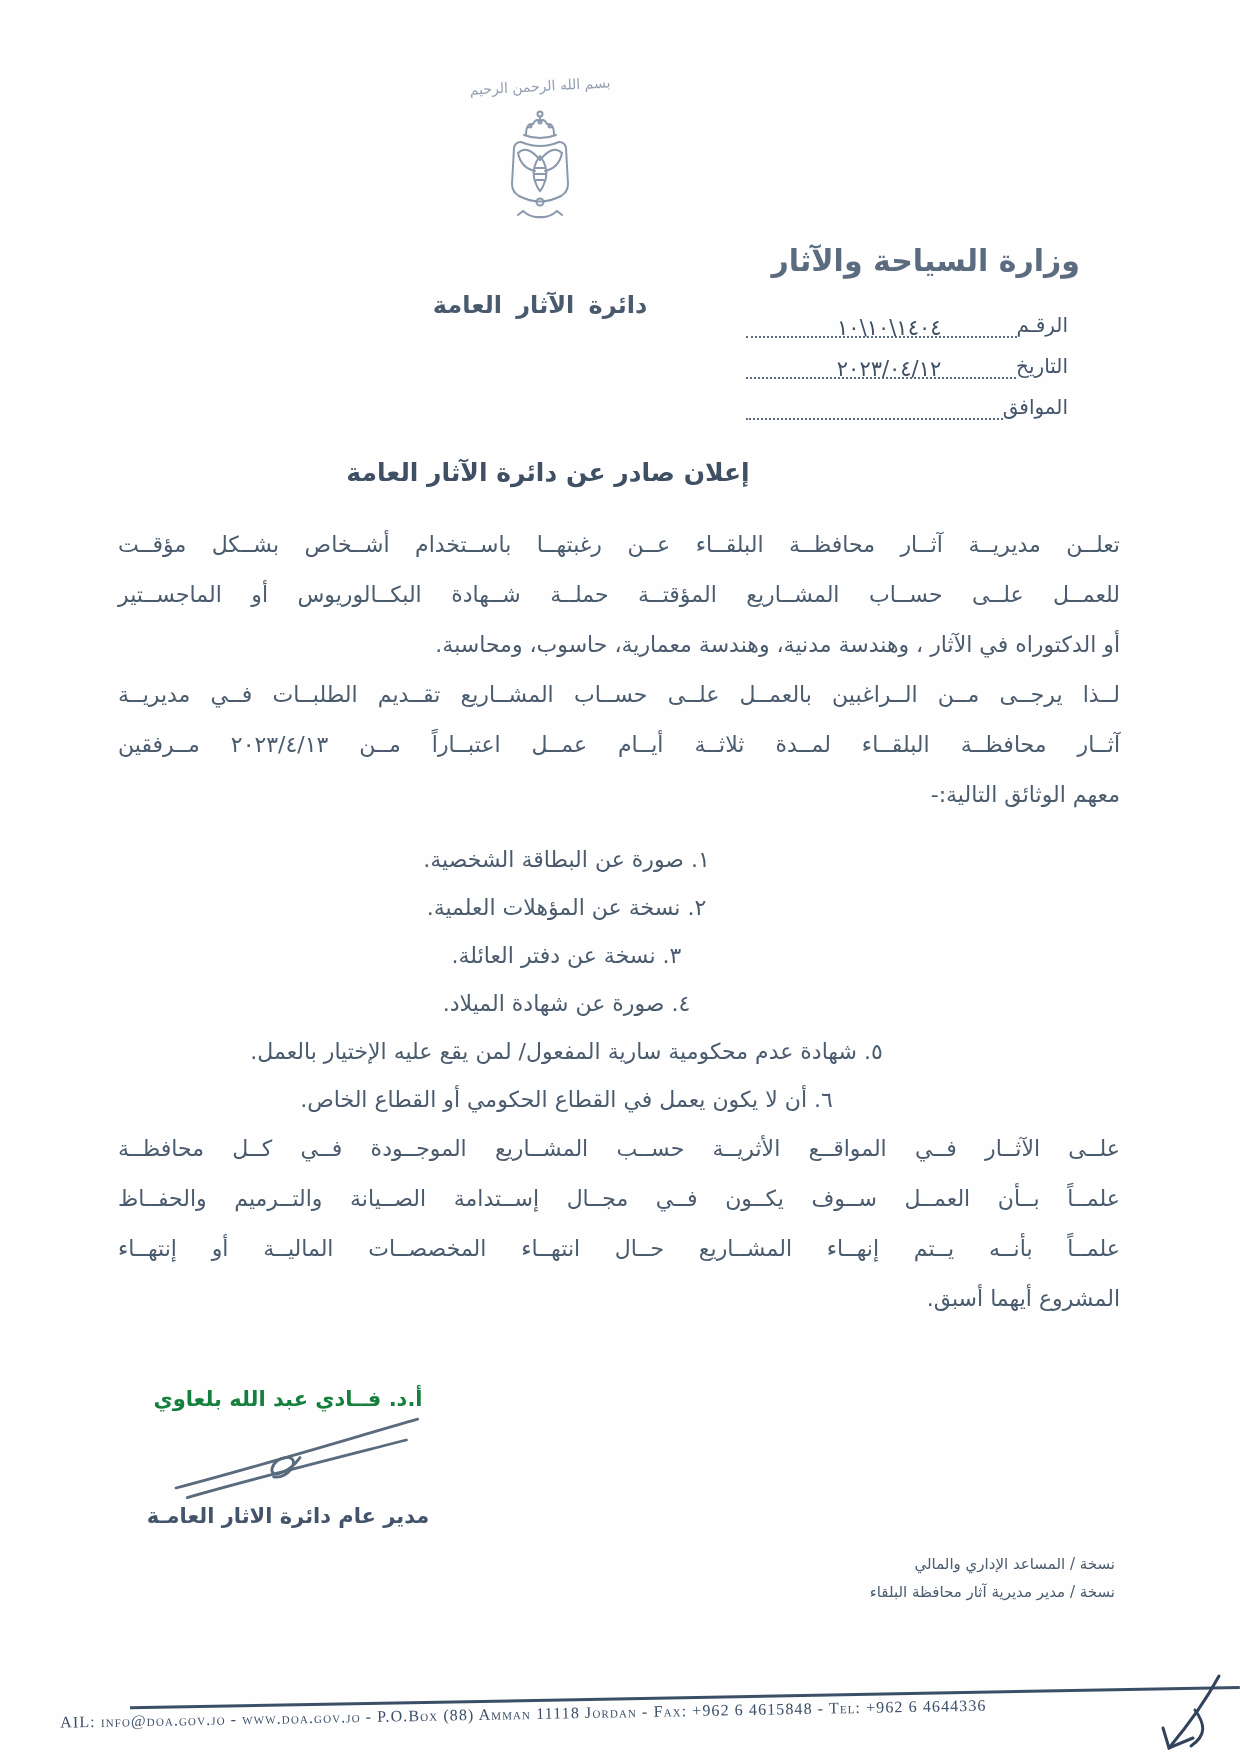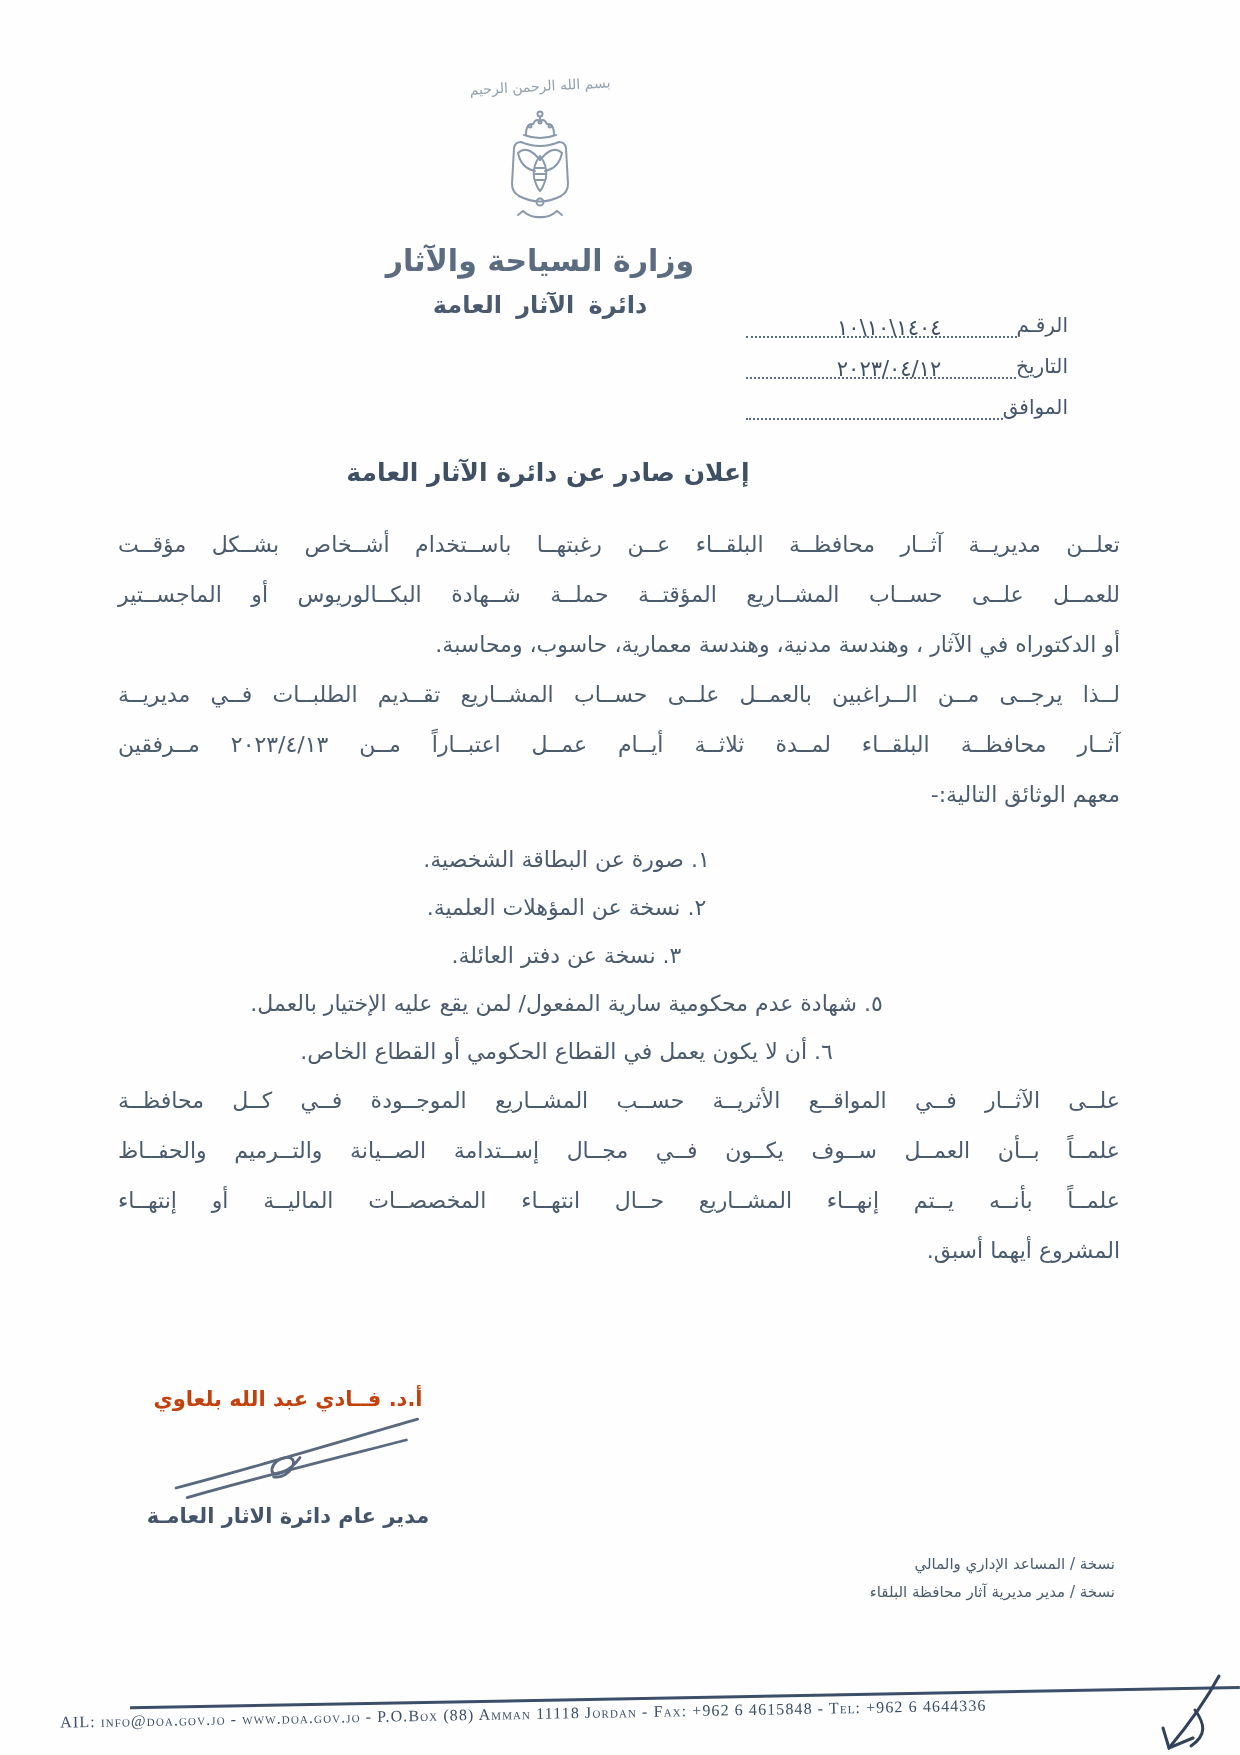--- a/index.html
+++ b/index.html
@@ -15,21 +15,21 @@
   }
   
   .basmala{
     position:absolute;top:78px;left:430px;width:220px;
     text-align:center;font-size:14px;color:#93a0b0;
     transform:rotate(-3deg);letter-spacing:1px;
   }
   .emblem{position:absolute;top:108px;left:485px;width:110px;height:130px;}
   .ministry{
     position:absolute;top:243px;left:0;width:1080px;
-    text-align:center;font-size:30px;font-weight:bold;color:#5b6c80;
+    text-align:right;font-size:30px;font-weight:bold;color:#5b6c80;
     letter-spacing:0px;
   }
   .department{
     position:absolute;top:291px;left:0;width:1080px;
     text-align:center;font-size:24px;font-weight:bold;color:#4a5a6e;
     word-spacing:6px;
   }
   
   .ref-block{position:absolute;top:297px;right:172px;width:322px;}
   .ref-row{display:flex;align-items:flex-end;height:41px;}
@@ -52,21 +52,21 @@
   .body-line{text-align:justify;text-align-last:justify;}
   .body-line.last{text-align:right;text-align-last:right;}
   .doc-list{margin-top:16px;padding-right:105px;}
   .list-item{line-height:48px;text-align:center;}
   .closing{
     margin-top:6px;text-align:center;transform:translateX(-95px);
     font-size:25px;font-weight:bold;color:#3f5064;line-height:40px;
   }
   
   .sig-block{position:absolute;top:1382px;left:138px;width:300px;text-align:center;}
-  .sig-name{font-size:21px;font-weight:bold;line-height:34px;color:#c2410c;white-space:nowrap;}
+  .sig-name{font-size:21px;font-weight:bold;line-height:34px;color:#15803d;white-space:nowrap;}
   .sig-scrawl{display:block;margin:-8px auto 0;width:300px;height:96px;}
   .sig-title{font-size:21px;font-weight:bold;color:#44546a;white-space:nowrap;}
   
   .copies{position:absolute;top:1550px;right:125px;
     font-size:15px;line-height:28px;color:#4a5b6e;}
   
   .footer{
     position:absolute;top:1686px;left:60px;width:1180px;
     transform:rotate(-1.05deg);transform-origin:100% 50%;
   }
@@ -143,20 +143,21 @@
     </div>
     <div>
       <div class="body-line">لــذا يرجــى مــن الــراغبين بالعمــل علــى حســاب المشــاريع تقــديم الطلبــات فــي مديريــة</div>
       <div class="body-line">آثــار محافظــة البلقــاء لمــدة ثلاثــة أيــام عمــل اعتبــاراً مــن ٢٠٢٣/٤/١٣ مــرفقين</div>
       <div class="body-line last">معهم الوثائق التالية:-</div>
     </div>
     <div class="doc-list">
       <div class="list-item">١. صورة عن البطاقة الشخصية.</div>
       <div class="list-item">٢. نسخة عن المؤهلات العلمية.</div>
       <div class="list-item">٣. نسخة عن دفتر العائلة.</div>
+      <div class="list-item">٤. صورة عن شهادة الميلاد.</div>
       <div class="list-item">٥. شهادة عدم محكومية سارية المفعول/ لمن يقع عليه الإختيار بالعمل.</div>
       <div class="list-item">٦. أن لا يكون يعمل في القطاع الحكومي أو القطاع الخاص.</div>
     </div>
     <div>
       <div class="body-line">علــى الآثــار فــي المواقــع الأثريــة حســب المشــاريع الموجــودة فــي كــل محافظــة</div>
       <div class="body-line">علمــاً بــأن العمــل ســوف يكــون فــي مجــال إســتدامة الصــيانة والتــرميم والحفــاظ</div>
       <div class="body-line">علمــاً بأنــه يــتم إنهــاء المشــاريع حــال انتهــاء المخصصــات الماليــة أو إنتهــاء</div>
       <div class="body-line last">المشروع أيهما أسبق.</div>
     </div>
   </div>

